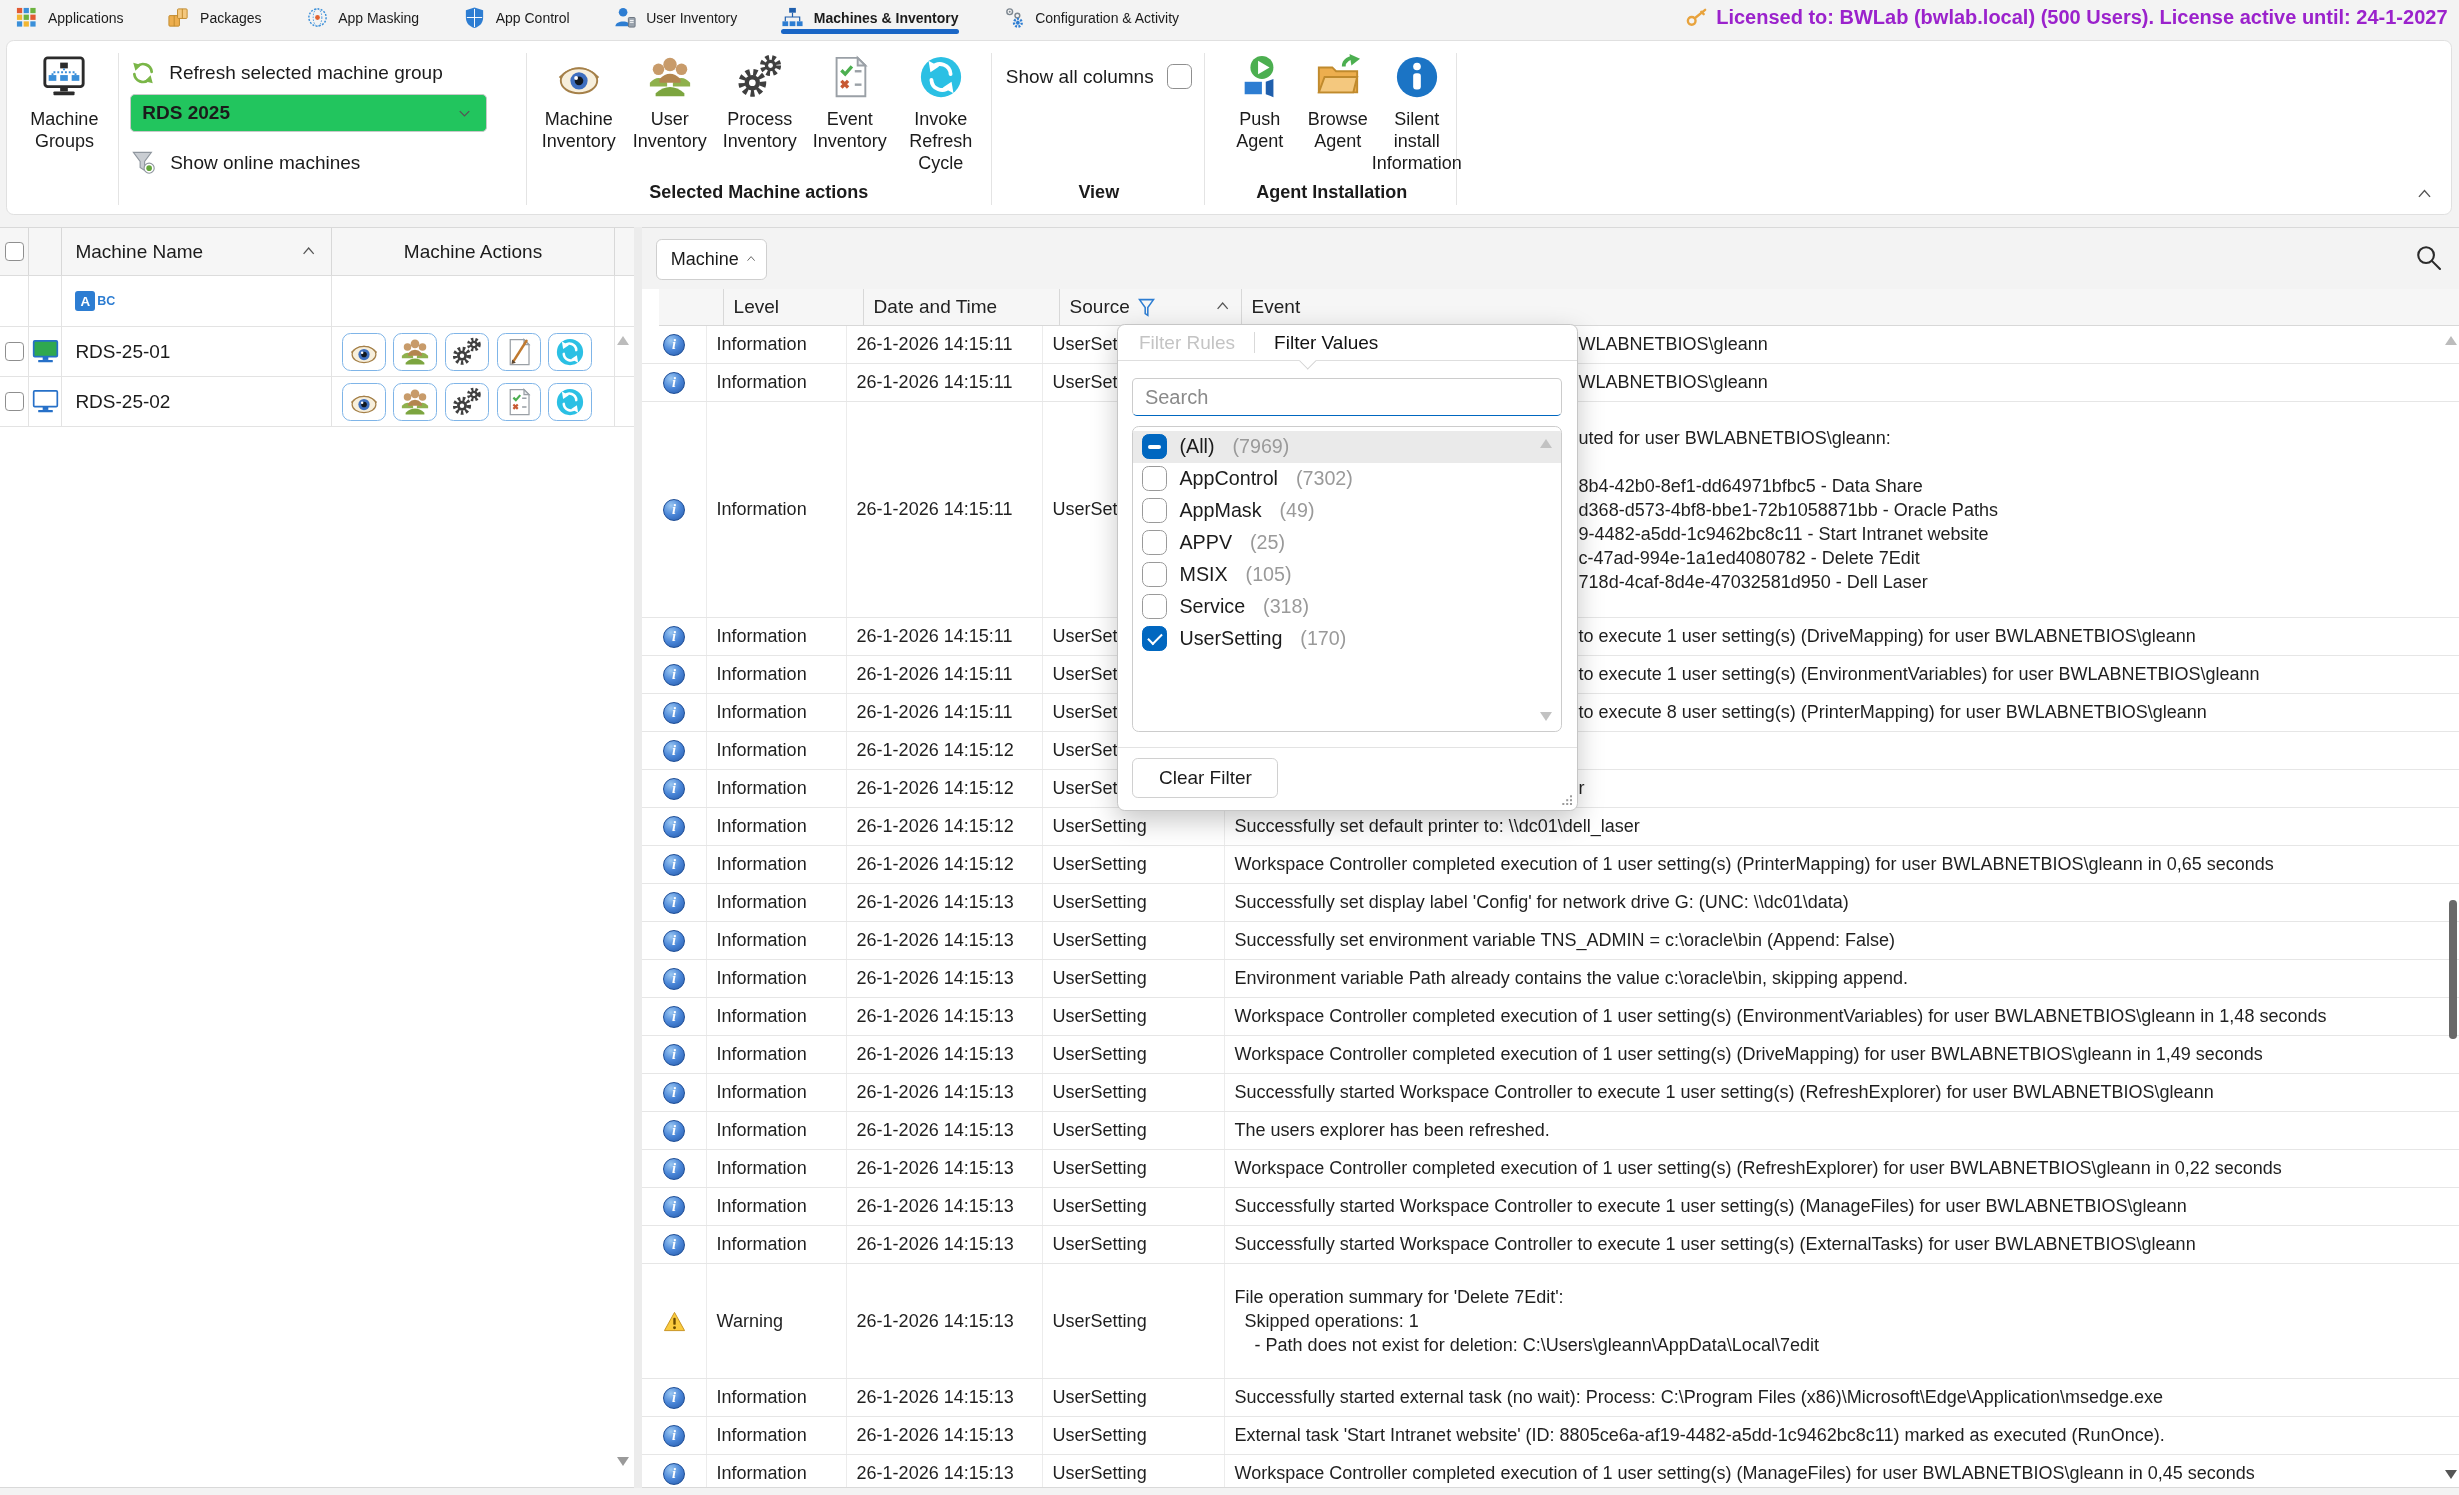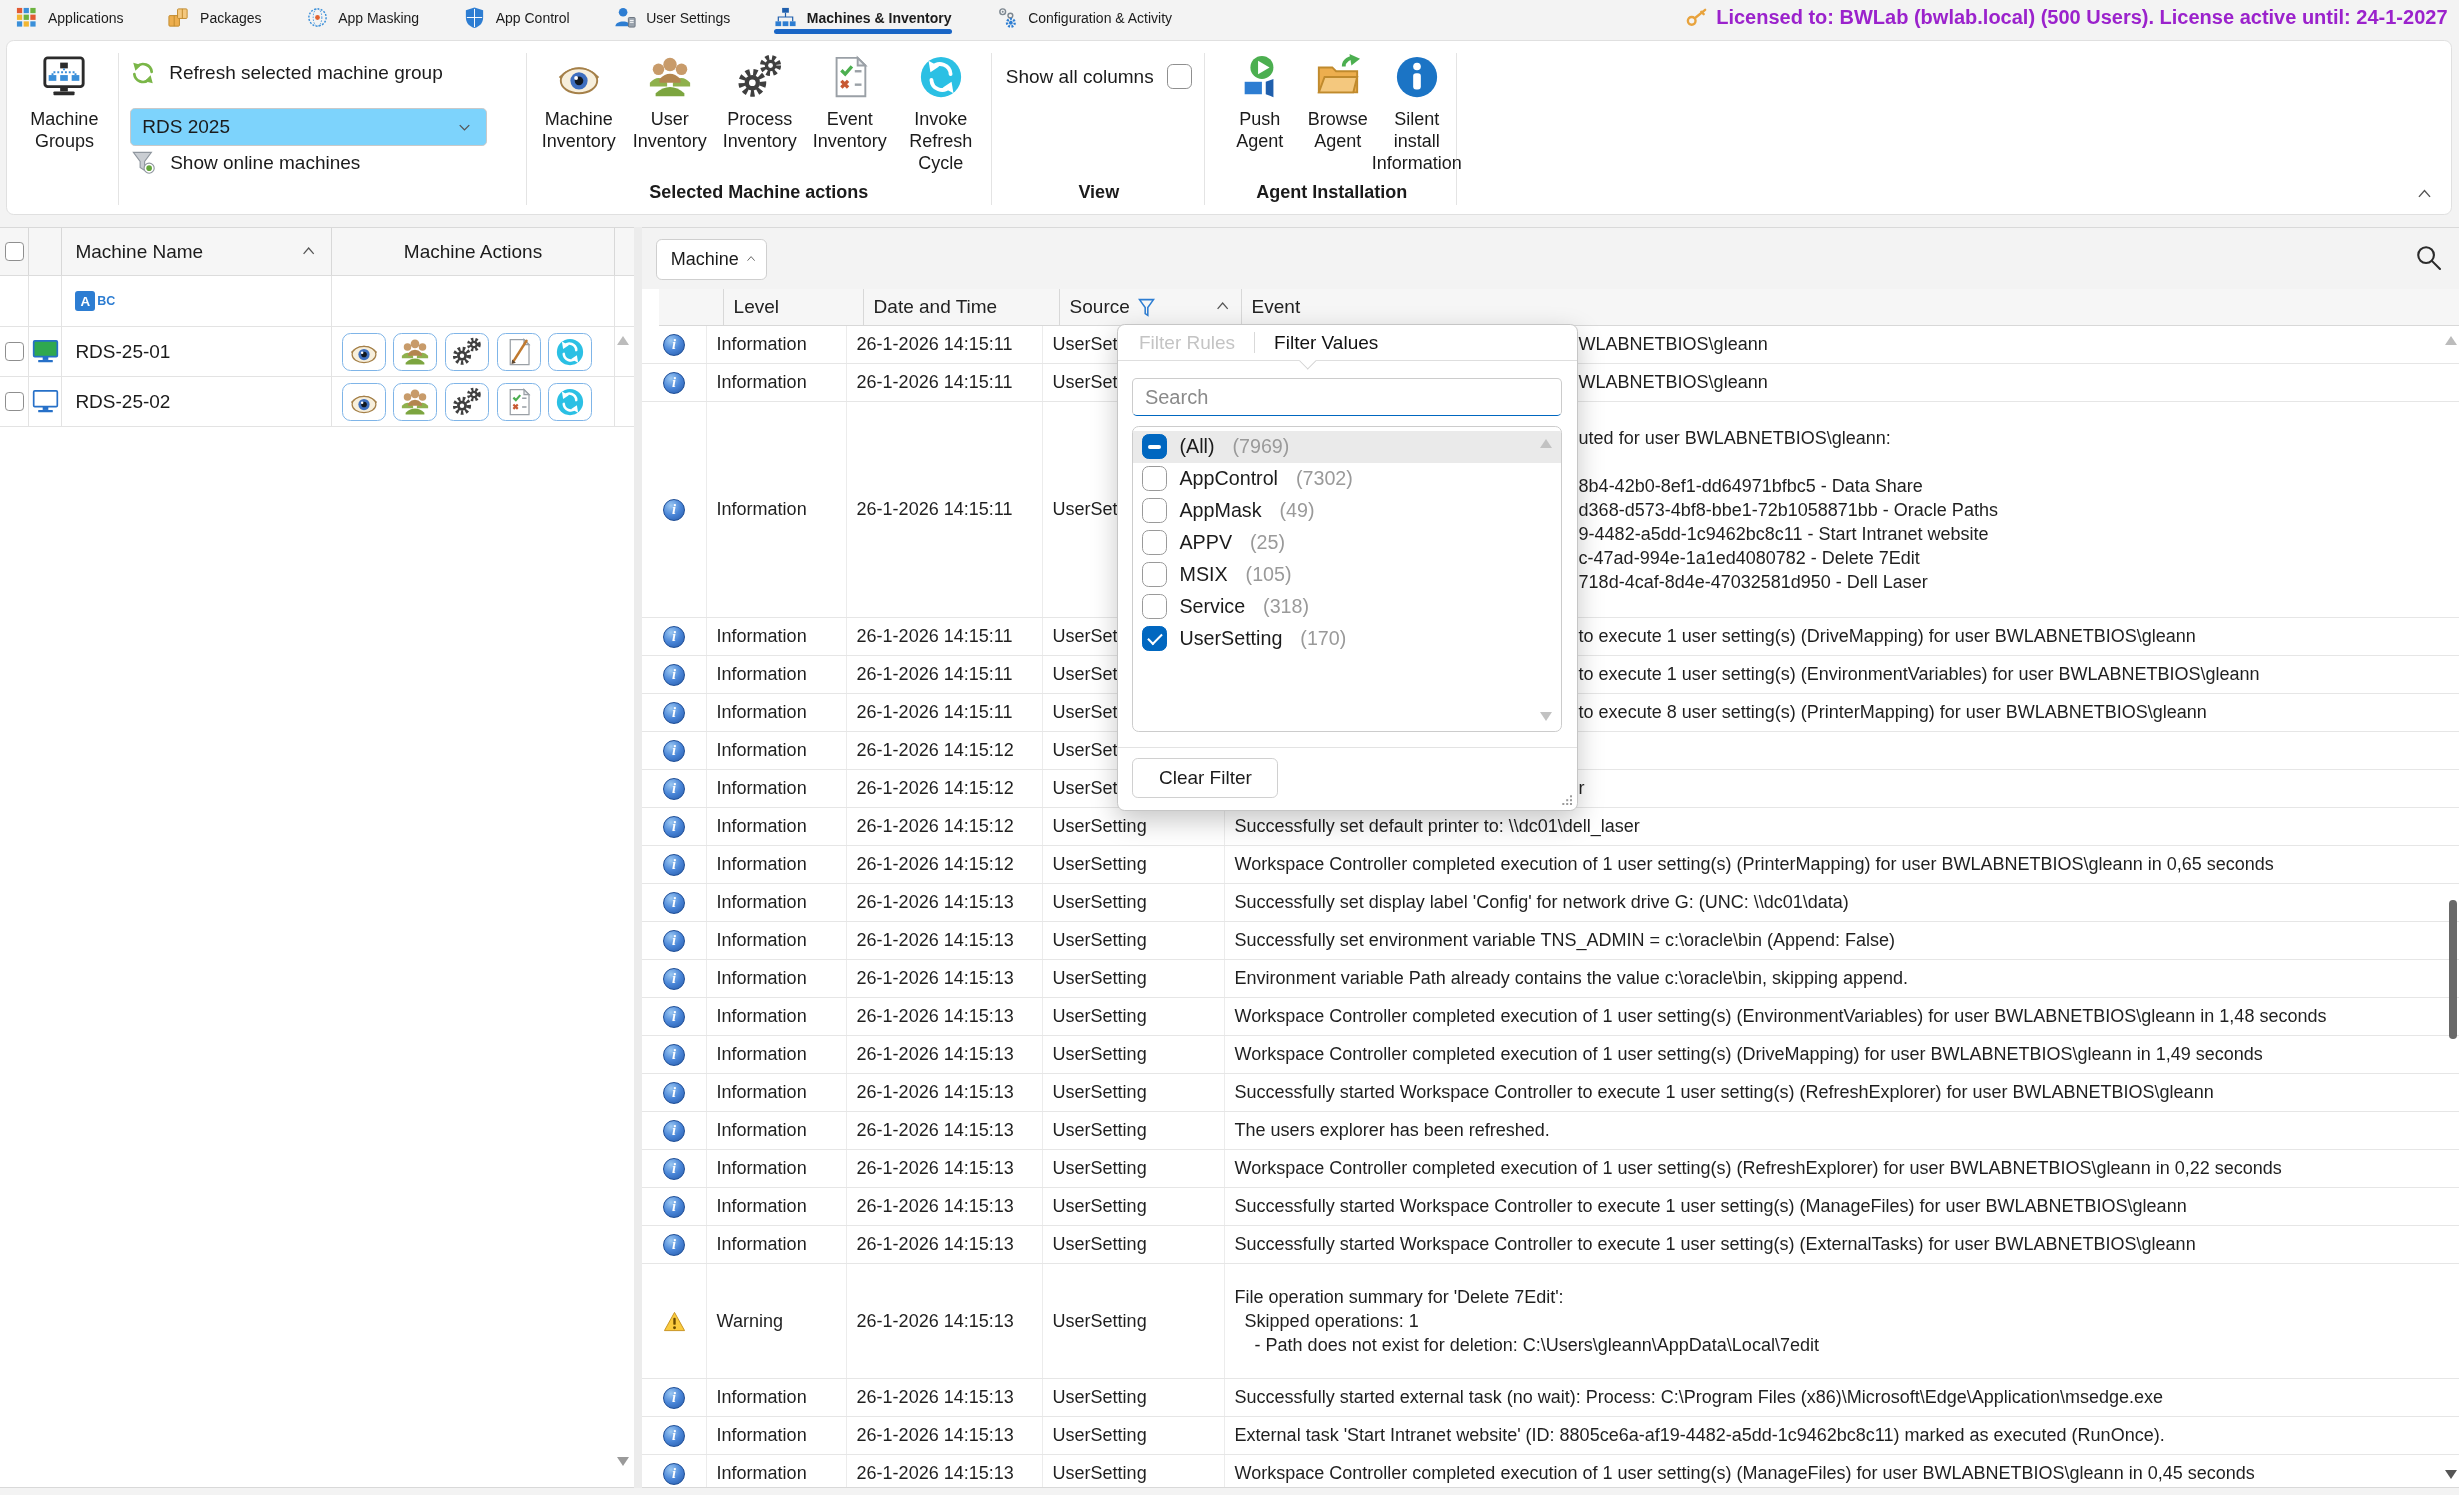--- a/index.html
+++ b/index.html
@@ -28,23 +28,23 @@
     background:#fff; border:1px solid #e0e0e0; border-radius:7.7px; }
   .rdiv { position:absolute; top:11.5px; height:152px; width:1px; background:#e4e4e4; }
   .big-btn { position:absolute; display:flex; flex-direction:column; align-items:center;
     width:92px; top:13.4px; cursor:default; }
   .big-btn .ic { width:46px; height:46px; margin-bottom:7.7px; }
   .big-btn .bl { font-size:18px; line-height:22px; text-align:center; }
   .grp-label { position:absolute; bottom:11.5px; font-size:18px; font-weight:bold; text-align:center; }
   #mg-btn { left:9.6px; width:96px; }
   #refresh-line { position:absolute; left:123px; top:19px; display:flex; align-items:center; gap:13.4px; font-size:19px; }
   #refresh-line .ic { width:26px; height:26px; }
-  #group-select { position:absolute; left:123px; top:67px; width:357px; height:38px;
-    border:1px solid #c9c9c9; border-radius:4.8px; background:#7dd3fc; display:flex; align-items:center;
-    padding:0 11.5px; font-size:19px; }
+  #group-select { position:absolute; left:123px; top:53px; width:357px; height:38px;
+    border:1px solid #c9c9c9; border-radius:4.8px; background:#22c55e; display:flex; align-items:center;
+    padding:0 11.5px; font-size:19px;font-weight:bold; }
   #group-select .chev { margin-left:auto; width:19px; height:19px; }
   #showonline-line { position:absolute; left:123px; top:108px; display:flex; align-items:center; gap:13.4px; font-size:19px; }
   #showonline-line .ic { width:27px; height:27px; }
   #view-check { position:absolute; left:999px; top:23px; display:flex; align-items:center; gap:13.4px; font-size:19px; }
   .sqcb { width:25px; height:25px; border:1px solid #8f8f8f; border-radius:5.8px; background:#fff; }
   #ribbon-collapse { position:absolute; right:17.3px; bottom:9.6px; width:19px; height:19px; }
 
   
   #leftpanel { position:absolute; left:0; top:227px; width:634px; height:1261px;
     background:#fff; border-top:1px solid #d9d9d9; border-bottom:1px solid #d9d9d9; }
@@ -207,21 +207,21 @@
     <div class="menu-item">
       <span class="ic">
         <svg viewBox="0 0 48 48" width="100%" height="100%">
           <circle cx="19" cy="13" r="9" fill="#2D7DD2"></circle>
           <path d="M3 42 C3 29 35 29 35 42 Z" fill="#2D7DD2"></path>
           <rect x="30" y="24" width="14" height="20" rx="2" fill="#9AA3AD" stroke="#6B7480" stroke-width="2"></rect>
           <rect x="33" y="29" width="8" height="2" fill="#fff"></rect>
           <rect x="33" y="33" width="8" height="2" fill="#fff"></rect>
         </svg>
       </span>
-      <span>User Settings</span>
+      <span>User Inventory</span>
     </div>
     <div class="menu-item active">
       <span class="ic">
         <svg viewBox="0 0 48 48" width="100%" height="100%">
           <rect x="17" y="4" width="14" height="10" fill="#1F5FAD"></rect>
           <rect x="3" y="32" width="12" height="10" fill="#2D7DD2"></rect>
           <rect x="18" y="32" width="12" height="10" fill="#2D7DD2"></rect>
           <rect x="33" y="32" width="12" height="10" fill="#2D7DD2"></rect>
           <path d="M24 14 V23 M9 32 V23 H39 V32" fill="none" stroke="#1F5FAD" stroke-width="2.5"></path>
         </svg>

